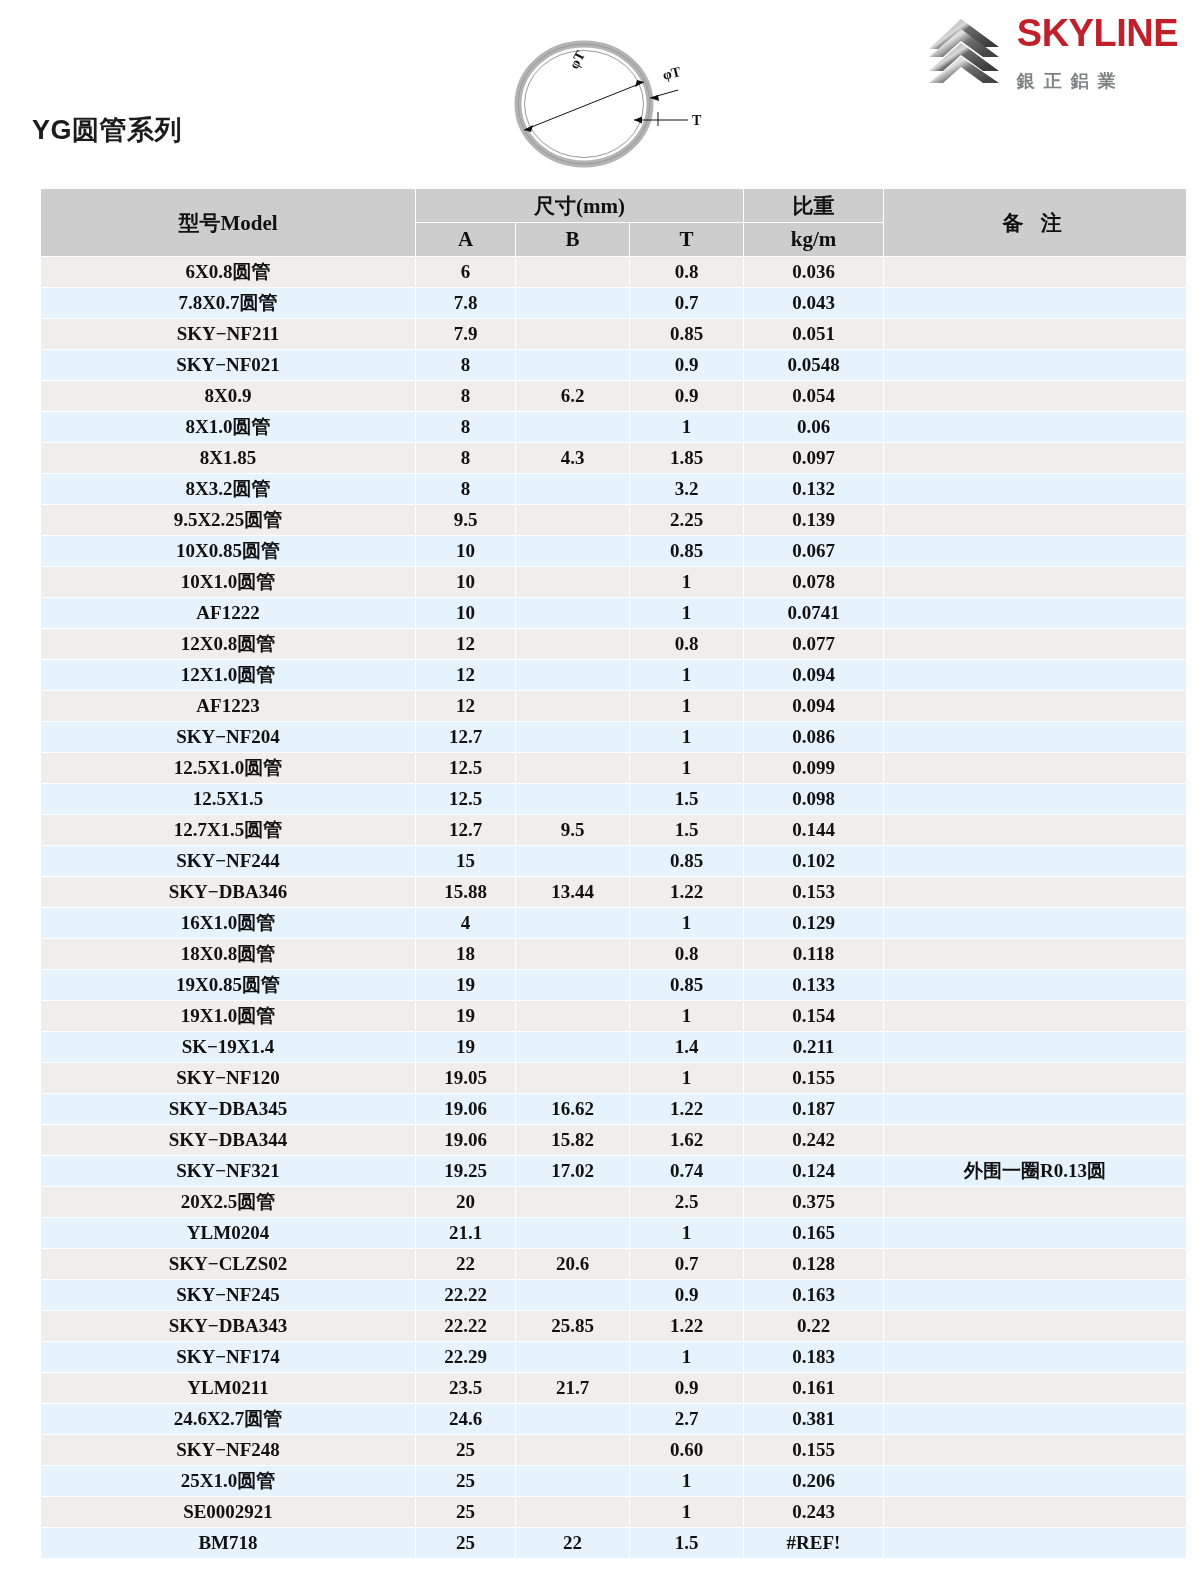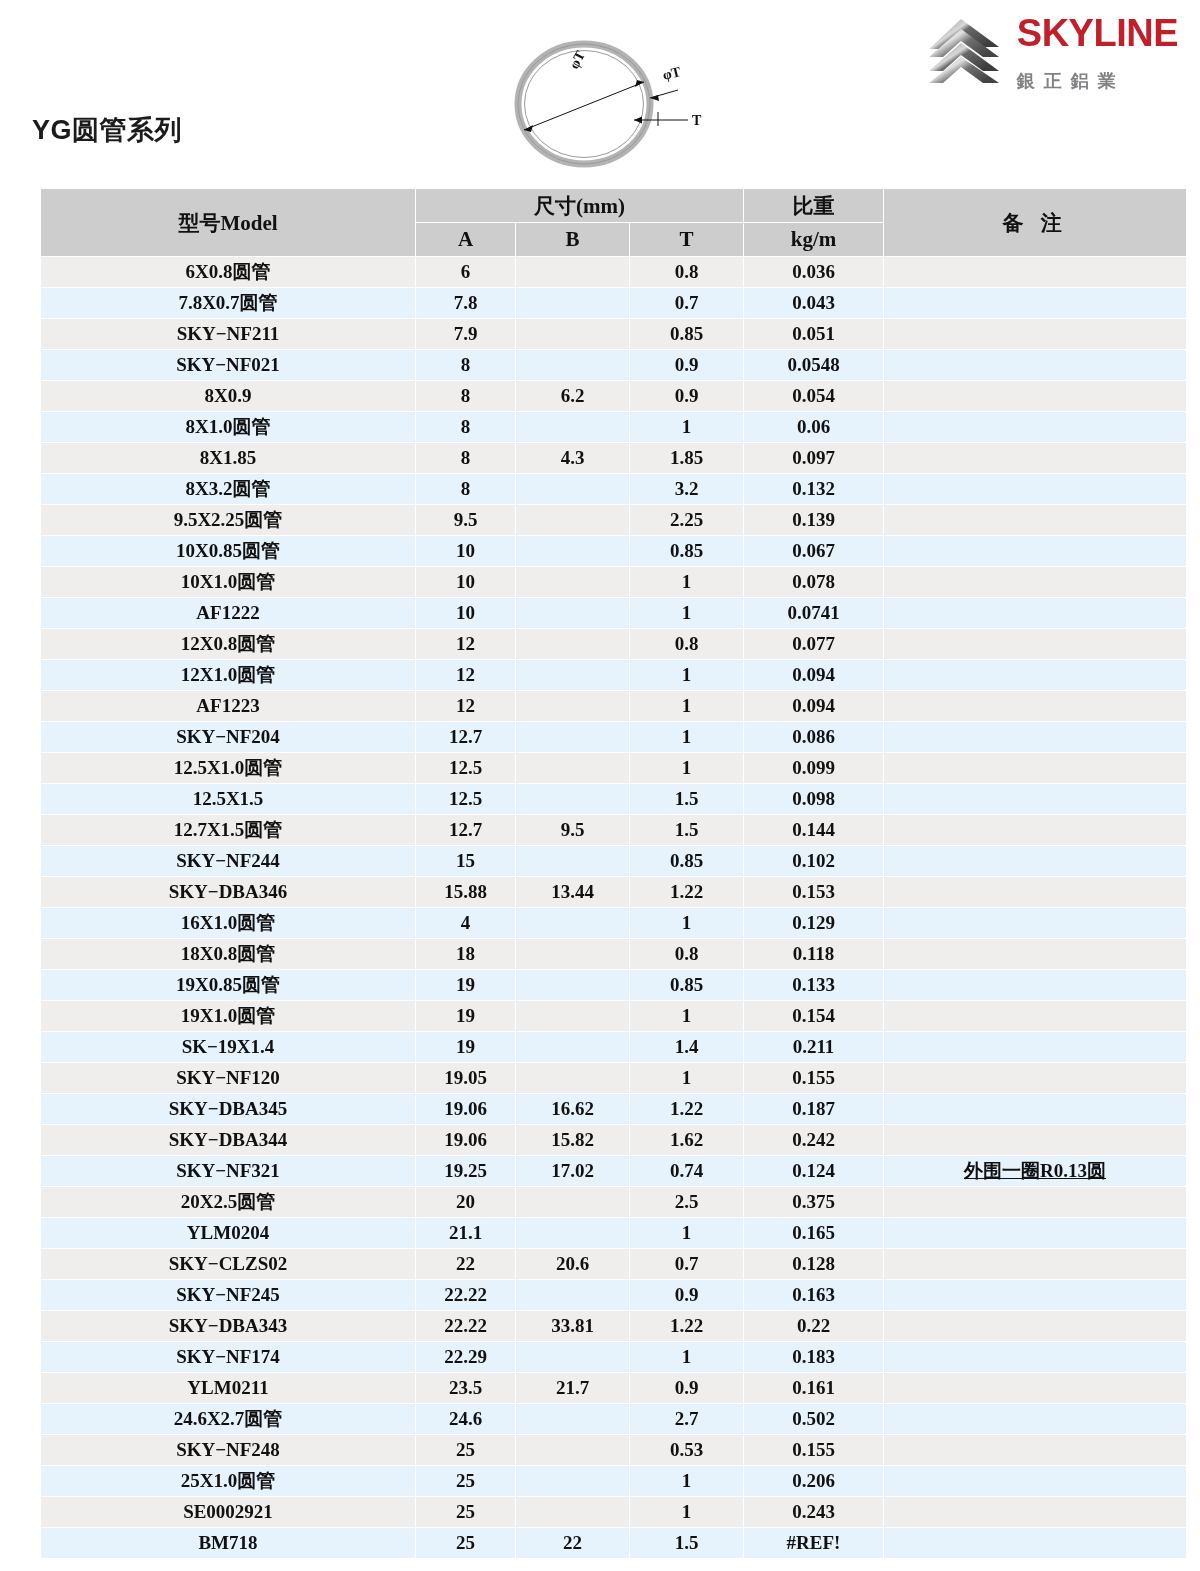--- a/index.html
+++ b/index.html
@@ -104,21 +104,21 @@
 
   .spec-table tbody td {
     height: 30px;
     font-size: 19px;
     font-weight: bold;
     padding: 0;
     white-space: nowrap;
   }
   .spec-table tbody tr.odd  td { background: #efeeec; }
   .spec-table tbody tr.even td { background: #e6f3fd; }
-  td.remark-cell { font-size: 19px; text-decoration: underline; }
+  td.remark-cell { font-size: 19px; }
 </style>
 </head>
 <body>
 
 <div class="header">
 
   <div class="page-title">YG圆管系列</div>
 
   <div class="diagram">
     <svg viewBox="0 0 246 152" width="246" height="152">
@@ -462,21 +462,21 @@
         <td>SKY−NF245</td>
         <td>22.22</td>
         <td></td>
         <td>0.9</td>
         <td>0.163</td>
         <td class="remark-cell"></td>
       </tr>
       <tr class="odd">
         <td>SKY−DBA343</td>
         <td>22.22</td>
-        <td>33.81</td>
+        <td>25.85</td>
         <td>1.22</td>
         <td>0.22</td>
         <td class="remark-cell"></td>
       </tr>
       <tr class="even">
         <td>SKY−NF174</td>
         <td>22.29</td>
         <td></td>
         <td>1</td>
         <td>0.183</td>
@@ -488,28 +488,28 @@
         <td>21.7</td>
         <td>0.9</td>
         <td>0.161</td>
         <td class="remark-cell"></td>
       </tr>
       <tr class="even">
         <td>24.6X2.7圆管</td>
         <td>24.6</td>
         <td></td>
         <td>2.7</td>
-        <td>0.502</td>
+        <td>0.381</td>
         <td class="remark-cell"></td>
       </tr>
       <tr class="odd">
         <td>SKY−NF248</td>
         <td>25</td>
         <td></td>
-        <td>0.53</td>
+        <td>0.60</td>
         <td>0.155</td>
         <td class="remark-cell"></td>
       </tr>
       <tr class="even">
         <td>25X1.0圆管</td>
         <td>25</td>
         <td></td>
         <td>1</td>
         <td>0.206</td>
         <td class="remark-cell"></td>

